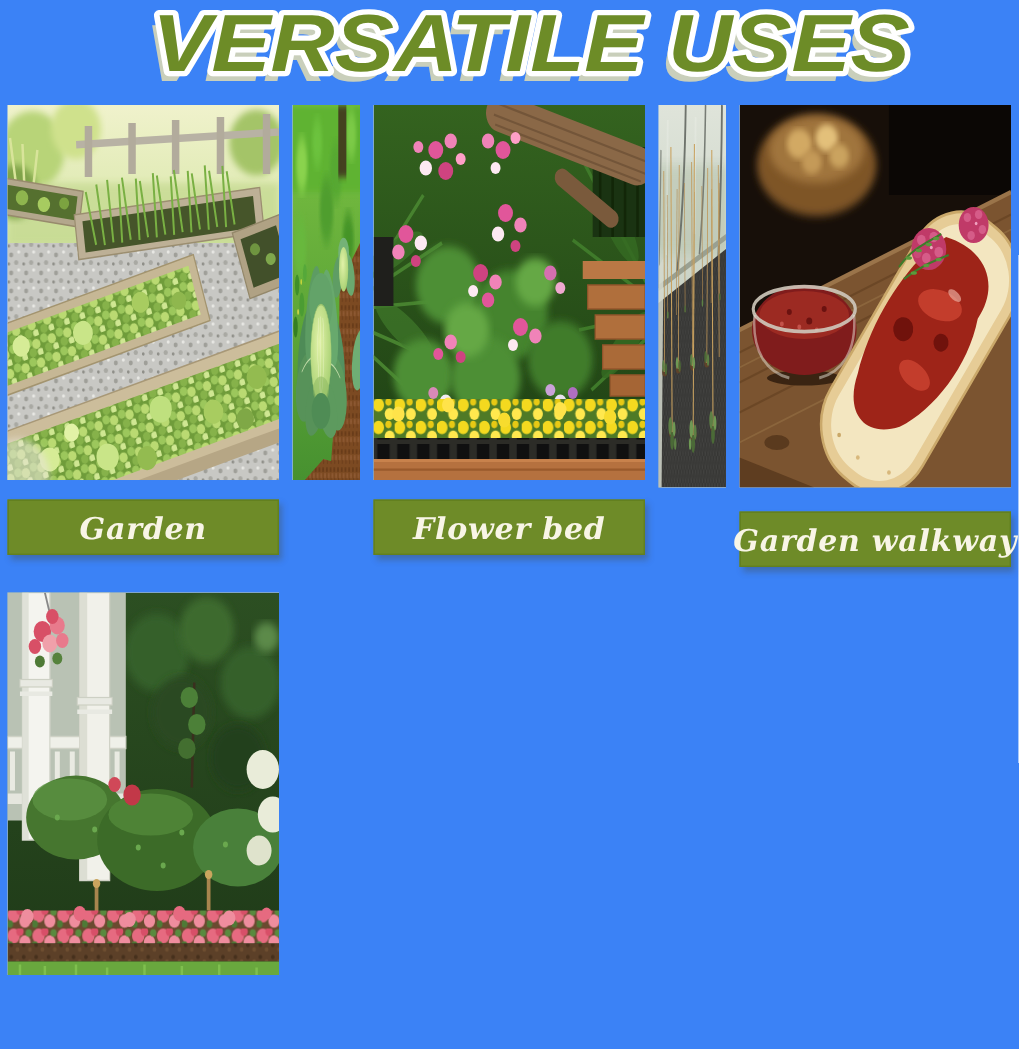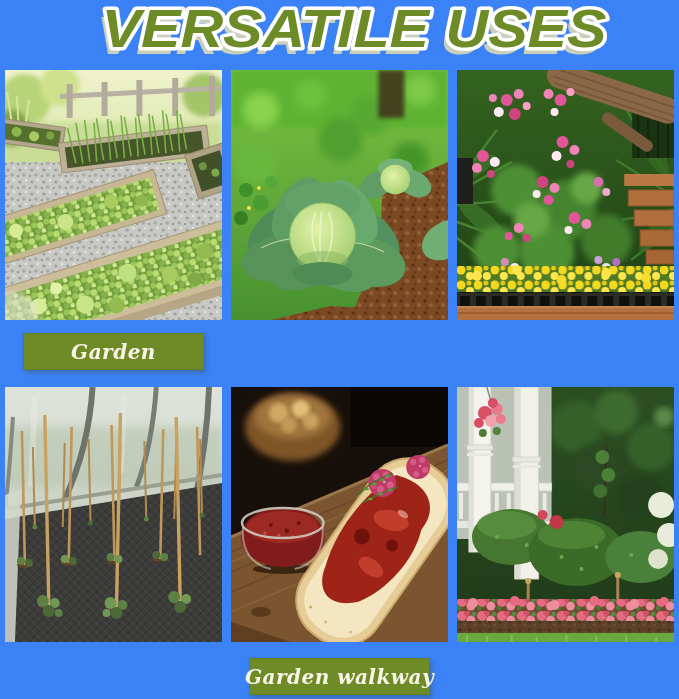--- a/index.html
+++ b/index.html
@@ -3,21 +3,21 @@
 <meta charset="utf-8">
 <style>
   html,body{margin:0;padding:0;background:#fff}
   body{width:679px;height:699px;overflow:hidden}
   .page{position:relative;width:679px;height:699px;background:#3b82f6;font-family:"Liberation Sans",sans-serif}
   .title-svg{position:absolute;top:0;left:0;width:679px;height:66px;display:block}
   .title-text{font-family:"Liberation Sans",sans-serif;font-weight:bold;font-style:italic;font-size:54px}
   .t-shadow{fill:#c9cfbb}
   .t-main{fill:#6d8c27;stroke:#ffffff;stroke-width:7px;paint-order:stroke;stroke-linejoin:round}
   .grid{position:absolute;top:70px;left:5px;width:669px;display:grid;
-        grid-template-columns:repeat(3,1fr);column-gap:9px;row-gap:17px}
+        grid-template-columns:repeat(5,1fr);column-gap:9px;row-gap:17px}
   .tile{margin:0;display:flex;flex-direction:column;align-items:center}
   .photo{width:100%;overflow:hidden;background:#dde3d2}
   .photo svg{display:block;width:100%;height:100%}
   .r1 .photo{height:250px}
   .r2 .photo{height:255px}
   .label-bar{width:181px;height:37px;margin-top:13px;background:#6e8b28;
              display:flex;align-items:center;justify-content:center;
              box-shadow:2px 3px 4px rgba(70,70,55,.35);border:1px solid #63801f;box-sizing:border-box}
   .r2 .label-bar{margin-top:16px}
   .label-text{font-family:"DejaVu Serif",serif;font-style:italic;font-weight:bold;
@@ -301,20 +301,23 @@
             <circle cx="60" cy="200" r="5" fill="#ffe34a"></circle>
           <circle cx="105" cy="210" r="5" fill="#f7dc2e"></circle>
             <circle cx="150" cy="203" r="5" fill="#ffe34a"></circle>
           <circle cx="190" cy="208" r="5" fill="#f7dc2e"></circle>
           <rect x="0" y="222" width="218" height="14" fill="url(#g3pot)"></rect>
           <rect x="0" y="236" width="218" height="14" fill="#b5713f"></rect>
           <rect x="0" y="236" width="218" height="2" fill="#c8824c"></rect>
           <path d="M0 243 H218" stroke="#9a5a2c" stroke-width="1.5"></path>
         </svg>
       </div>
+      <div class="label-bar">
+        <span class="label-text">Flower bed</span>
+      </div>
     </figure>
 
     <figure class="tile r2">
       <div class="photo" aria-label="Polytunnel greenhouse with bamboo stakes and young tomato plants on black ground fabric">
         <svg viewBox="0 0 218 255" preserveAspectRatio="none">
           <defs>
             <linearGradient id="g4bg" x1="0" y1="0" x2="0" y2="1">
               <stop offset="0" stop-color="#dfe4da"></stop>
                 <stop offset=".5" stop-color="#c9d2c5"></stop>
                 <stop offset="1" stop-color="#b4bfae"></stop>

